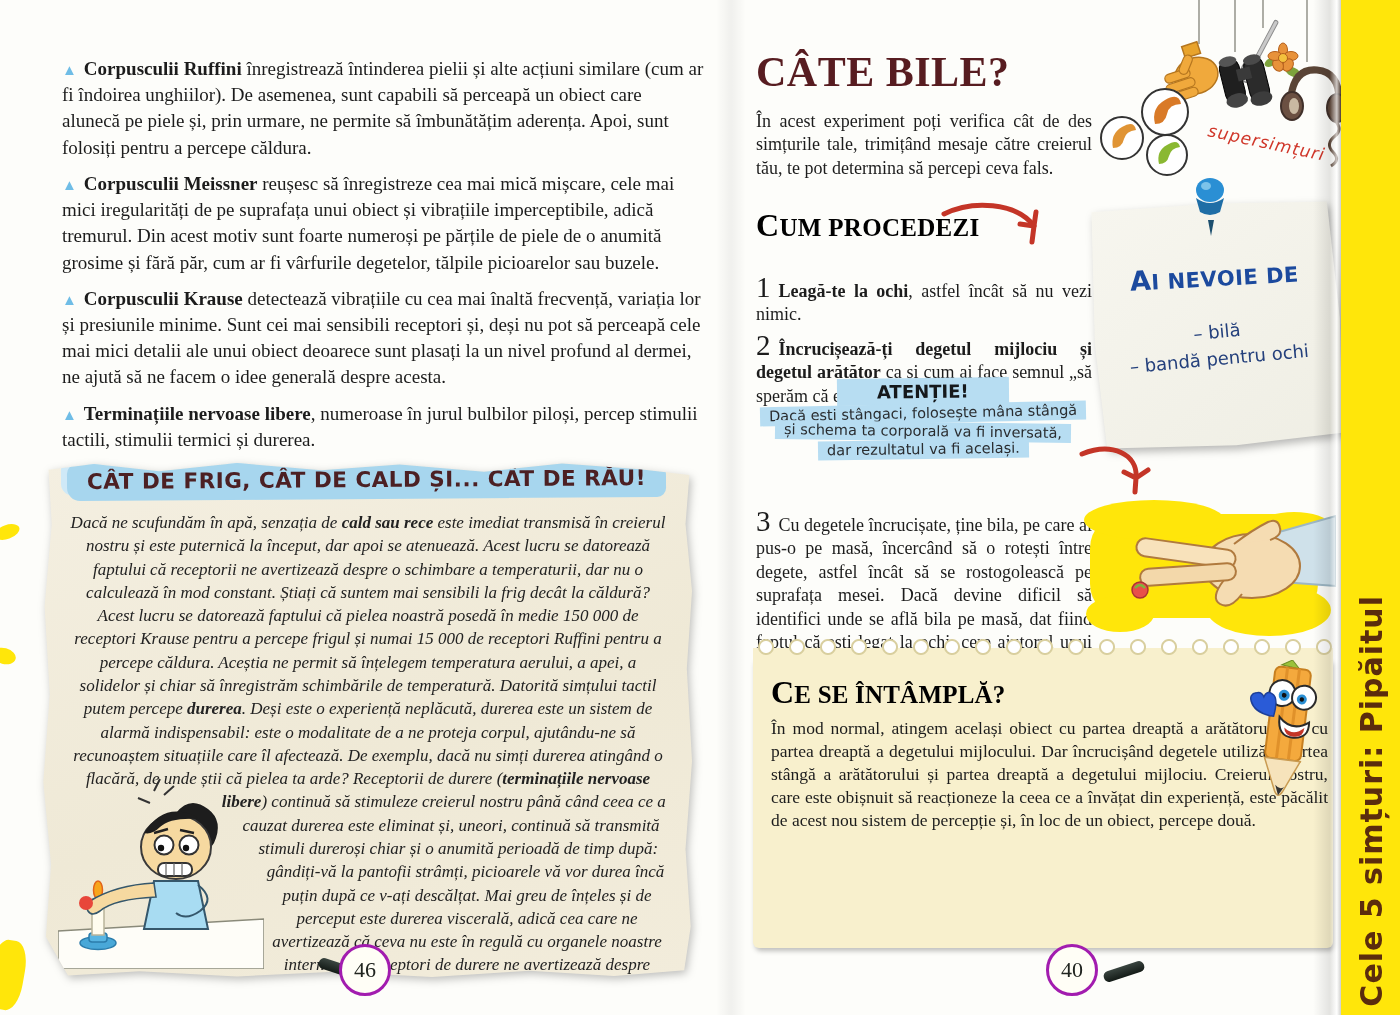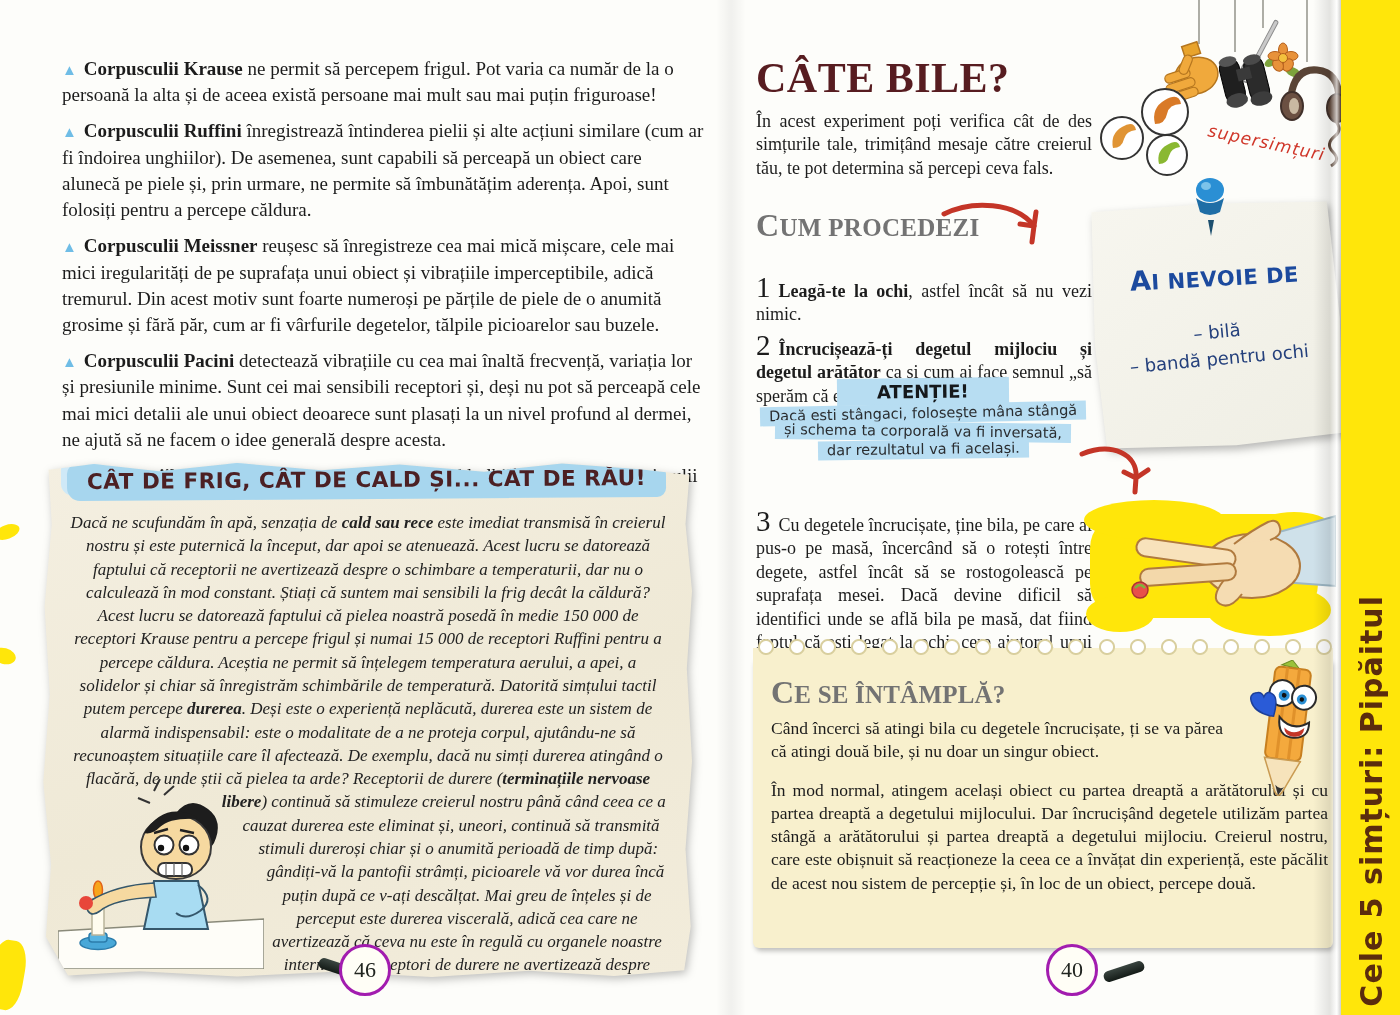--- a/index.html
+++ b/index.html
@@ -30,23 +30,23 @@
   .page-badge{width:46px;height:46px;border:3px solid #a21caf;border-radius:50%;background:#fffef6;
     display:flex;align-items:center;justify-content:center;font-size:22px;color:#20241f;z-index:5;}
   .handle{position:absolute;width:42px;height:11px;background:linear-gradient(#3a4540,#141b17);
     border-radius:5px;}
   .h46{left:318px;top:963px;transform:rotate(18deg);}
   .h47{left:1103px;top:966px;transform:rotate(-18deg);}
   .b46{left:339px;top:944px;}
   .b47{left:1046px;top:944px;}
 
   
-  .rp-title{left:756px;top:54px;font-size:42px;font-weight:bold;color:#571c20;letter-spacing:.5px;}
+  .rp-title{left:756px;top:48px;font-size:42px;font-weight:bold;color:#571c20;letter-spacing:.5px;}
   .rp-intro{left:756px;top:110px;width:336px;font-size:18px;line-height:1.3;text-align:justify;}
-  .sec-head{font-size:25px;font-weight:bold;color:#737373;letter-spacing:.3px;}
+  .sec-head{font-size:25px;font-weight:bold;color:#000000;letter-spacing:.3px;}
   .sec-head::first-letter{font-size:32px;}
   .how-head{left:756px;top:207px;}
   .step{left:756px;width:336px;font-size:18px;line-height:1.3;text-align:justify;}
   .s1{top:255px;} .s2{top:313px;} .s3{top:489px;}
   .stepnum{font-size:29px;line-height:1;margin-right:8px;}
   .attention{left:753px;top:379px;width:340px;font-family:"DejaVu Sans",sans-serif;text-align:center;}
   .att-line{display:block;background:#b7ddf2;width:fit-content;margin:-1px auto;padding:1px 9px 2px 9px;}
   .att-title{font-weight:bold;font-size:18px;color:#15181b;transform:rotate(-.6deg);padding:3px 40px;}
   .att-t1{font-size:14.5px;color:#2a2d30;transform:rotate(-1.2deg);}
   .att-t2{font-size:14.5px;color:#2a2d30;transform:rotate(.8deg);}
@@ -91,24 +91,23 @@
   .sm1{left:-6px;top:525px;width:26px;height:14px;transform:rotate(-20deg);}
   .sm2{left:-8px;top:648px;width:24px;height:16px;transform:rotate(15deg);}
   .sm3{left:-10px;top:940px;width:34px;height:70px;border-radius:40%;transform:rotate(10deg);}
 
   .script-red{font-family:"DejaVu Sans",sans-serif;font-style:italic;fill:#d0372a;font-size:17px;letter-spacing:1px;}
 </style>
 </head>
 <body>
 
 <div class="abs left-col">
-  <p class="bullet"><span class="tri">▲</span><span class="bold">Corpusculii Krause</span><span> ne permit să percepem frigul. Pot varia ca număr de la o persoană la alta și de aceea există persoane mai mult sau mai puțin friguroase!</span></p>
   <p class="bullet"><span class="tri">▲</span><span class="bold">Corpusculii Ruffini</span><span> înregistrează întinderea pielii și alte acțiuni similare (cum ar fi îndoirea unghiilor). De asemenea, sunt capabili să perceapă un obiect care alunecă pe piele și, prin urmare, ne permite să îmbunătățim aderența. Apoi, sunt folosiți pentru a percepe căldura.</span></p>
   <p class="bullet"><span class="tri">▲</span><span class="bold">Corpusculii Meissner</span><span> reușesc să înregistreze cea mai mică mișcare, cele mai mici iregularități de pe suprafața unui obiect și vibrațiile imperceptibile, adică tremurul. Din acest motiv sunt foarte numeroși pe părțile de piele de o anumită grosime și fără păr, cum ar fi vârfurile degetelor, tălpile picioarelor sau buzele.</span></p>
-  <p class="bullet"><span class="tri">▲</span><span class="bold">Corpusculii Pacini</span><span> detectează vibrațiile cu cea mai înaltă frecvență, variația lor și presiunile minime. Sunt cei mai sensibili receptori și, deși nu pot să perceapă cele mai mici detalii ale unui obiect deoarece sunt plasați la un nivel profund al dermei, ne ajută să ne facem o idee generală despre acesta.</span></p>
+  <p class="bullet"><span class="tri">▲</span><span class="bold">Corpusculii Krause</span><span> detectează vibrațiile cu cea mai înaltă frecvență, variația lor și presiunile minime. Sunt cei mai sensibili receptori și, deși nu pot să perceapă cele mai mici detalii ale unui obiect deoarece sunt plasați la un nivel profund al dermei, ne ajută să ne facem o idee generală despre acesta.</span></p>
   <p class="bullet"><span class="tri">▲</span><span class="bold">Terminațiile nervoase libere</span><span>, numeroase în jurul bulbilor piloși, percep stimulii tactili, stimulii termici și durerea.</span></p>
 </div>
 
 <div class="abs panel-wrap">
   <div class="panel">
     <div class="panel-title">CÂT DE FRIG, CÂT DE CALD ȘI... CÂT DE RĂU!</div>
     <div class="panel-text">
       <span>Dacă ne scufundăm în apă, senzația de </span><span class="bold">cald sau rece</span><span> este imediat transmisă în creierul nostru și este puternică la început, dar apoi se atenuează. Acest lucru se datorează faptului că receptorii ne avertizează despre o schimbare a temperaturii, dar nu o calculează în mod constant. Știați că suntem mai sensibili la frig decât la căldură? Acest lucru se datorează faptului că pielea noastră posedă în medie 150 000 de receptori Krause pentru a percepe frigul și numai 15 000 de receptori Ruffini pentru a percepe căldura. Aceștia ne permit să înțelegem temperatura aerului, a apei, a solidelor și chiar să înregistrăm schimbările de temperatură. Datorită simțului tactil putem percepe </span><span class="bold">durerea</span><span>. Deși este o experiență neplăcută, durerea este un sistem de alarmă indispensabil: este o modalitate de a ne proteja corpul, ajutându-ne să recunoaștem situațiile care îl afectează. De exemplu, dacă nu simți durerea atingând o flacără, de unde știi că pielea ta arde? </span><span class="boy-float">
         <svg width="206" height="196" viewBox="0 0 206 196">
           <polygon points="0,158 206,146 206,196 0,196" fill="#fefdf8" stroke="#8a8a7a" stroke-width="1.5"></polygon>
@@ -259,21 +258,20 @@
     <path d="M150,62 q18,-14 34,-22 q10,-4 12,6 q2,8 -10,12" fill="#f5dcb2" stroke="#b07a3e" stroke-width="2"></path>
     <circle cx="56" cy="108" r="8" fill="#e8504a" stroke="#a33" stroke-width="1.5"></circle>
     <path d="M51,106 q5,-6 10,0" stroke="#7db53c" stroke-width="2.5" fill="none"></path>
   </g>
 </svg>
 
 <div class="abs cream">
   <div class="torn-top"></div>
   <div class="cream-inner">
     <div class="sec-head">CE SE ÎNTÂMPLĂ?</div>
-    <p class="cream-p p-what">Când încerci să atingi bila cu degetele încrucișate, ți se va părea că atingi două bile, și nu doar un singur obiect.</p>
     <p class="cream-p">În mod normal, atingem același obiect cu partea dreaptă a arătătorului și cu partea dreaptă a degetului mijlocului. Dar încrucișând degetele utilizăm partea stângă a arătătorului și partea dreaptă a degetului mijlociu. Creierul nostru, care este obișnuit să reacționeze la ceea ce a învățat din experiență, este păcălit de acest nou sistem de percepție și, în loc de un obiect, percepe două.</p>
   </div>
 </div>
 
 <svg class="abs" style="left:1238px;top:660px;z-index:4;" width="92" height="140" viewBox="0 0 92 140">
   <g transform="rotate(7 50 70)">
     <path d="M36,6 l10,-6 l8,8 z" fill="#9bc23a" stroke="#6d8d24"></path>
     <rect x="30" y="8" width="36" height="92" rx="6" fill="#f4a93d" stroke="#c77f1f" stroke-width="2"></rect>
     <path d="M42,8 v92 M54,8 v92" stroke="#e0912a" stroke-width="3"></path>
     <path d="M30,100 l6,8 l6,-8 l6,8 l6,-8 l6,8 l6,-8" fill="#f6e3bb" stroke="#c77f1f" stroke-width="1.5"></path>

